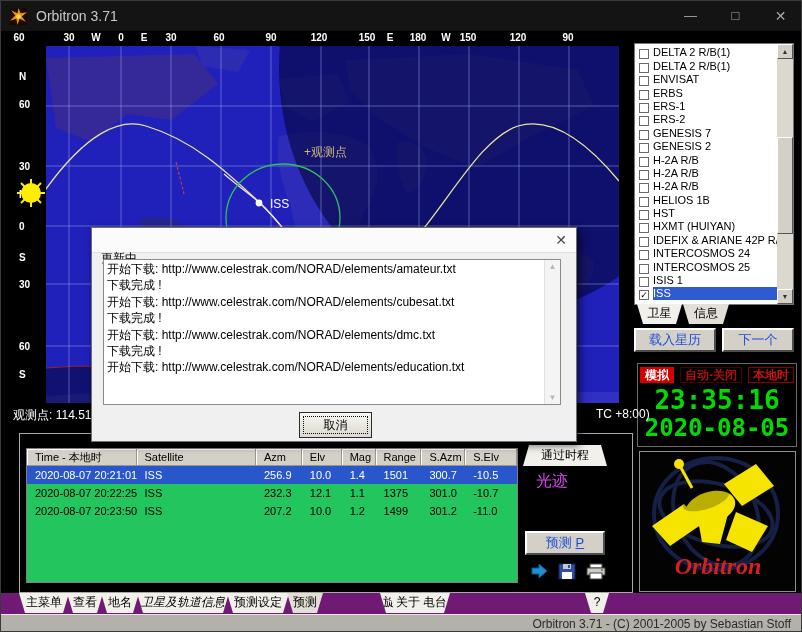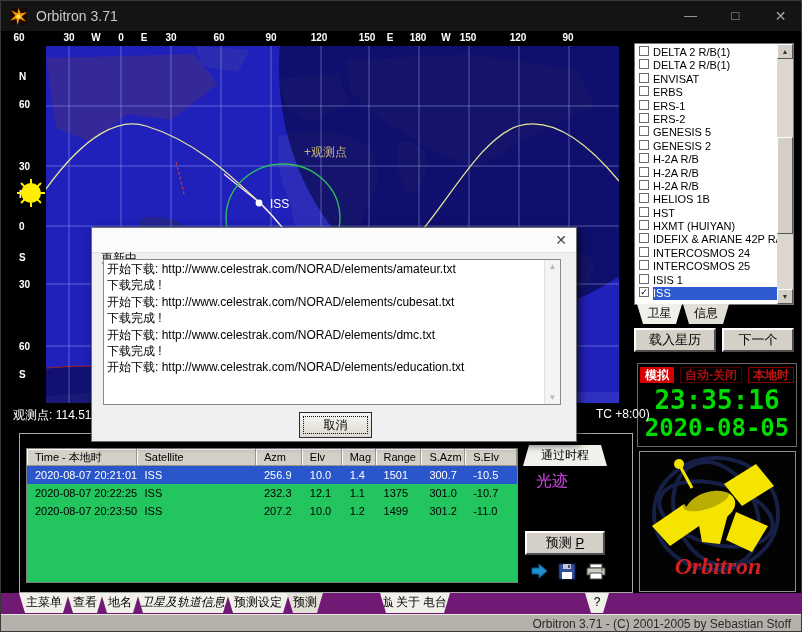--- a/index.html
+++ b/index.html
@@ -19,34 +19,34 @@
   #lonstrip{position:absolute;left:0;top:30px;width:640px;height:15px}
   #lonstrip span{position:absolute;top:1px;transform:translateX(-50%);color:#fff;font-size:10px;font-weight:bold}
   #latstrip{position:absolute;left:0;top:45px;width:45px;height:360px}
   #latstrip span{position:absolute;left:18px;transform:translateY(-50%);color:#fff;font-size:10px;font-weight:bold}
   #map{position:absolute;left:45px;top:45px;width:573px;height:357px;background:#2020bb}
   #sun{position:absolute;left:15px;top:177px;width:30px;height:30px;z-index:3}
 
   
   #satlist{position:absolute;left:633px;top:42px;width:160px;height:262px;background:#fff;border:1px solid #777;overflow:hidden}
   #satrows{position:absolute;left:1px;top:2px;width:141px;height:256px;overflow:hidden}
-  .satrow{display:flex;align-items:flex-start;height:13.4px;font-size:11px;color:#000;white-space:nowrap}
+  .satrow{display:flex;align-items:flex-end;height:13.4px;font-size:11px;color:#000;white-space:nowrap}
   .satcheck{flex:0 0 10px;height:10px;border:1px solid #6a6a6a;background:#fff;margin:0 4px 0 3px;font-size:9px;line-height:8px;text-align:center;color:#000}
   .satlabel{flex:1;line-height:13px;overflow:hidden}
   .satrow.sel .satlabel{background:#2f5bd0;color:#fff}
   .vscroll{position:absolute;right:0;top:0;width:16px;height:100%;background:#dcd8d0}
   .scrollbtn{position:absolute;left:0;width:16px;height:15px;background:#d4d0c8;border:1px solid;border-color:#fff #555 #555 #fff;font-size:7px;text-align:center;line-height:13px;color:#333}
   .scrollthumb{position:absolute;left:0;width:16px;background:#d4d0c8;border:1px solid;border-color:#fff #555 #555 #fff}
 
   
   .tabdown{position:absolute;background:#f2f0ea;color:#000;font-size:12px;text-align:center;clip-path:polygon(0 0,100% 0,calc(100% - 6px) 100%,6px 100%)}
   .tabdown.inactive{background:#e2dfd6}
 
   
-  .btn3d{position:absolute;background:#d4d0c8;border:2px solid;border-color:#fff #4d4d4d #4d4d4d #fff;color:#000000;font-size:13px;text-align:center;cursor:default}
+  .btn3d{position:absolute;background:#d4d0c8;border:2px solid;border-color:#fff #4d4d4d #4d4d4d #fff;color:#1d4ed8;font-size:13px;text-align:center;cursor:default}
 
   
   #clockpanel{position:absolute;left:636px;top:362px;width:160px;height:84px;background:#000;border:1px solid #6a6a6a}
   #moderow{position:absolute;left:2px;top:2px;right:2px;height:17px;display:flex;justify-content:space-between;align-items:center}
   #modesim{background:#d40000;color:#fff;font-size:12px;font-weight:bold;padding:0 5px;line-height:16px}
   #modeauto{color:#a81010;font-size:12px;font-weight:bold;border:1px solid #4a0000;padding:0 4px;line-height:14px}
   #modelocal{color:#c41414;font-size:12px;font-weight:bold;border:1px solid #8a0000;padding:0 4px;line-height:14px}
   #clocktime{position:absolute;left:0;top:21px;width:100%;text-align:center;color:#00db00;font-family:"DejaVu Sans Mono",monospace;font-weight:bold;font-size:26px;line-height:30px}
   #clockdate{position:absolute;left:0;top:50px;width:100%;text-align:center;color:#00db00;font-family:"DejaVu Sans Mono",monospace;font-weight:bold;font-size:24px;line-height:28px}
 
@@ -223,21 +223,21 @@
         <div class="satrow">
           <div class="satcheck"></div>
           <div class="satlabel">ERS-1</div>
         </div>
         <div class="satrow">
           <div class="satcheck"></div>
           <div class="satlabel">ERS-2</div>
         </div>
         <div class="satrow">
           <div class="satcheck"></div>
-          <div class="satlabel">GENESIS 5</div>
+          <div class="satlabel">GENESIS 7</div>
         </div>
         <div class="satrow">
           <div class="satcheck"></div>
           <div class="satlabel">GENESIS 2</div>
         </div>
         <div class="satrow">
           <div class="satcheck"></div>
           <div class="satlabel">H-2A R/B</div>
         </div>
         <div class="satrow">

